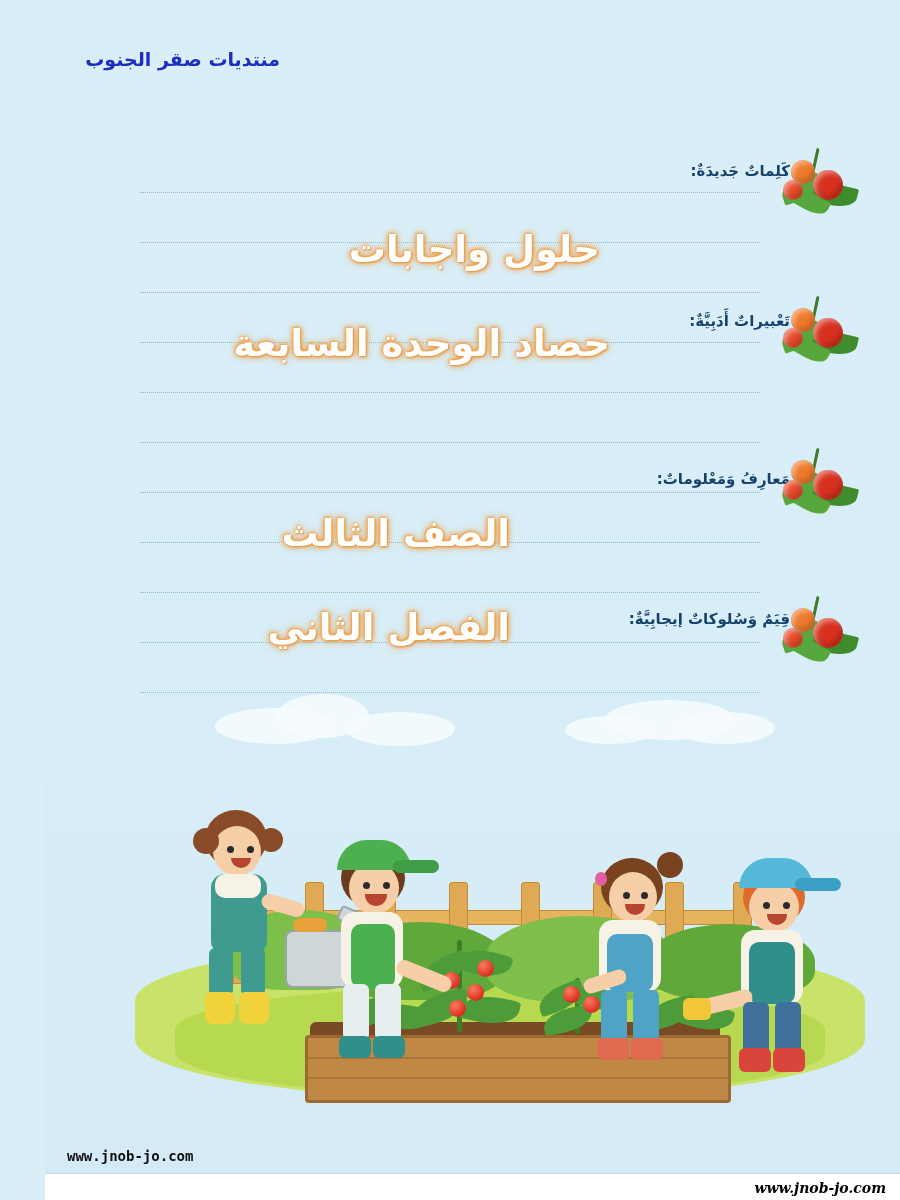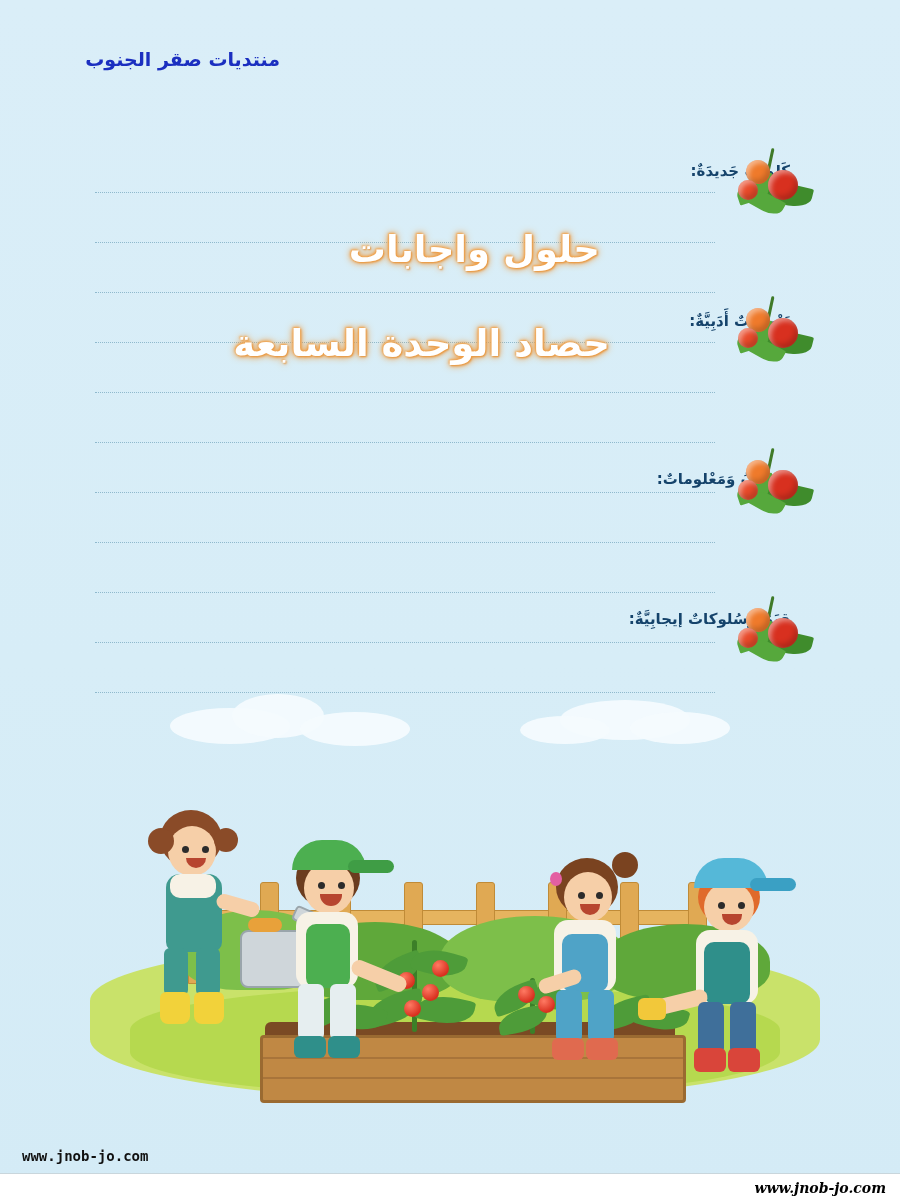--- a/index.html
+++ b/index.html
@@ -11,20 +11,21 @@
     height: 1200px;
     background: #d9eef7;
     font-family: "DejaVu Sans", "Liberation Sans", sans-serif;
     position: relative;
     overflow: hidden;
   }
   .page {
     position: absolute;
     inset: 0;
     background: linear-gradient(180deg, #daeef8 0%, #d7edf7 55%, #d4ebf6 100%);
+    margin-left: 45px;
   }
 
   
   .forum-tag {
     position: absolute;
     top: 48px;
     right: 620px;
     font-family: "DejaVu Sans", "Liberation Sans", sans-serif;
     font-size: 19px;
     font-weight: 700;
@@ -268,20 +269,22 @@
     <div class="rule-line" style="top:542px;"></div>
   </div>
 
   <div class="field-label" style="top:162px;">كَلِماتٌ جَديدَةٌ:</div>
   <div class="field-label" style="top:312px;">تَعْبيراتٌ أَدَبِيَّةٌ:</div>
   <div class="field-label" style="top:470px;">مَعارِفُ وَمَعْلوماتٌ:</div>
   <div class="field-label" style="top:610px;">قِيَمٌ وَسُلوكاتٌ إيجابِيَّةٌ:</div>
 
   <div class="answer" style="top:322px; right:290px;">حصاد الوحدة السابعة</div>
   <div class="answer" style="top:228px; right:300px;">حلول واجابات</div>
+  <div class="answer" style="top:512px; right:390px;">الصف الثالث</div>
+  <div class="answer" style="top:606px; right:390px;">الفصل الثاني</div>
 
   <div class="sprig" style="top:140px; left:728px;">
     <div class="stem" style="left:40px; top:8px; width:3px; height:34px; transform:rotate(12deg);"></div>
     <div class="leaf" style="left:8px;  top:38px; width:40px; height:22px; transform:rotate(-18deg);"></div>
     <div class="leaf dark" style="left:40px; top:44px; width:44px; height:22px; transform:rotate(14deg);"></div>
     <div class="leaf" style="left:22px; top:54px; width:34px; height:18px; transform:rotate(30deg);"></div>
     <div class="berry" style="left:18px; top:20px; width:24px; height:24px; background:#ef7a2b;"></div>
     <div class="berry" style="left:40px; top:30px; width:30px; height:30px; background:#d8301f;"></div>
     <div class="berry" style="left:10px; top:40px; width:20px; height:20px; background:#e84a2a;"></div>
   </div>

